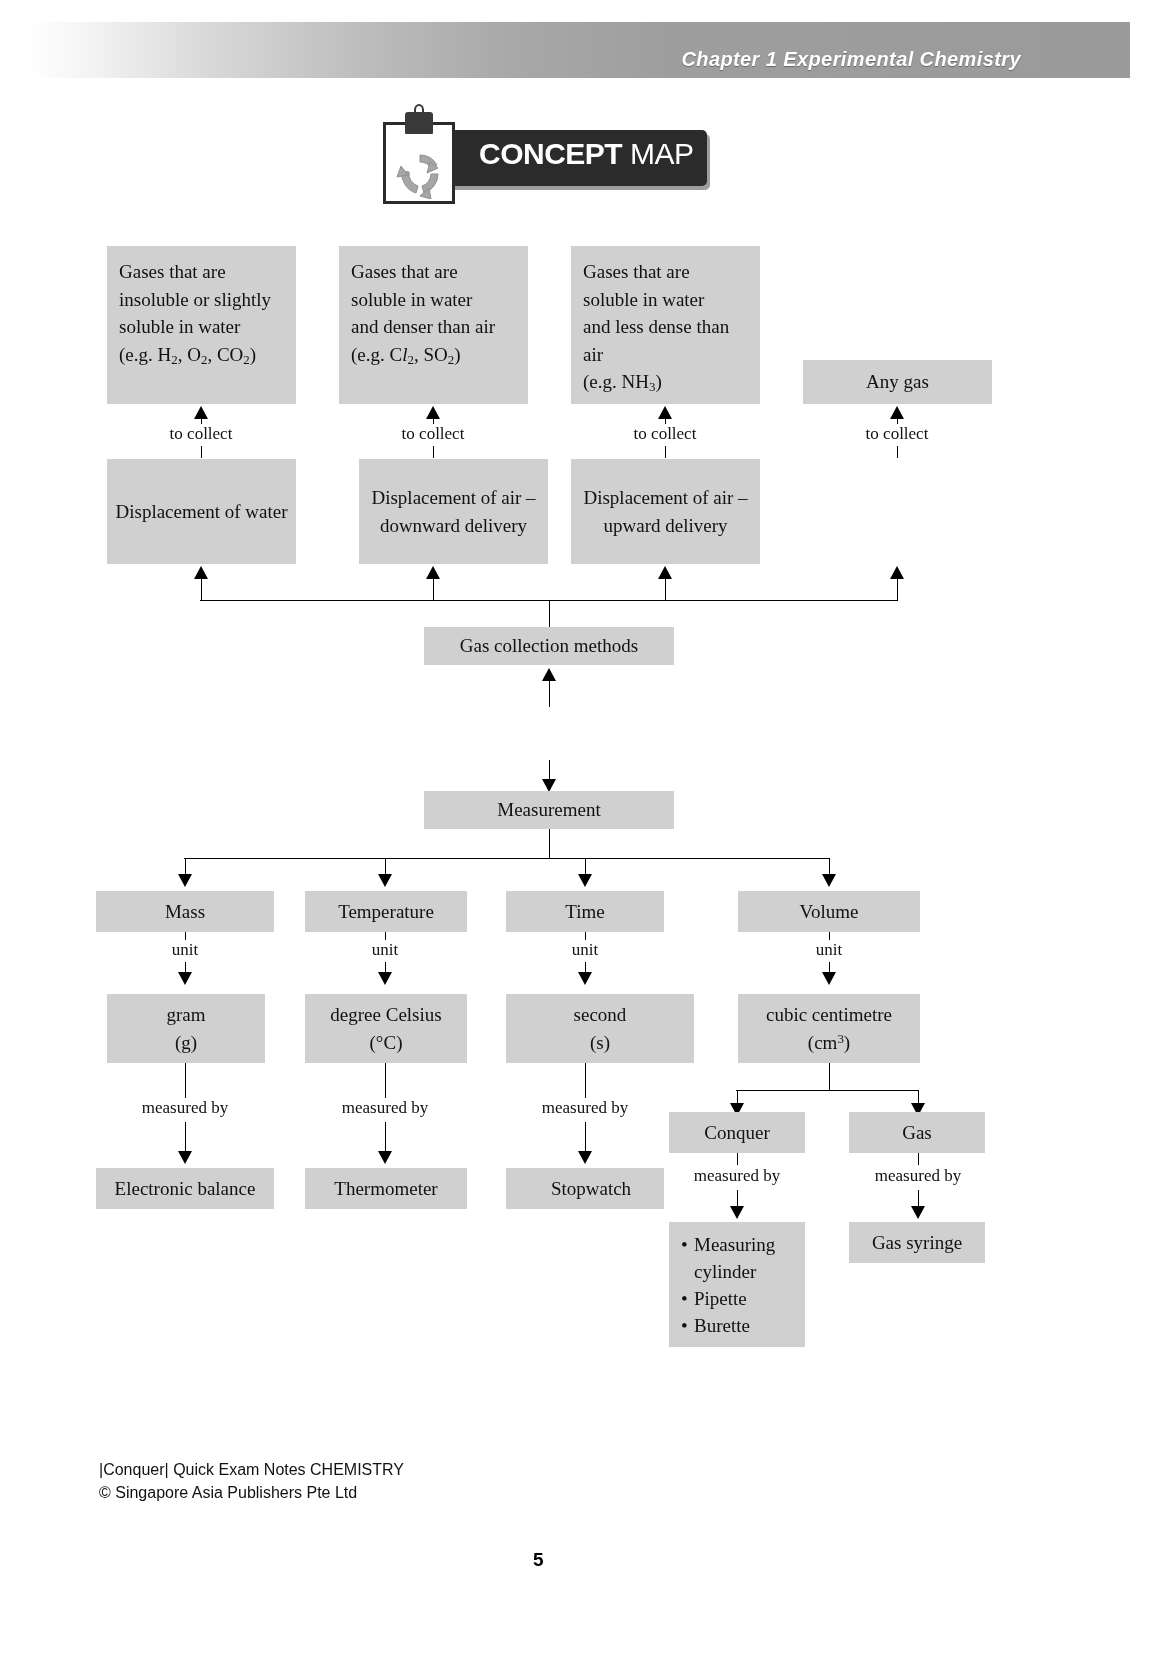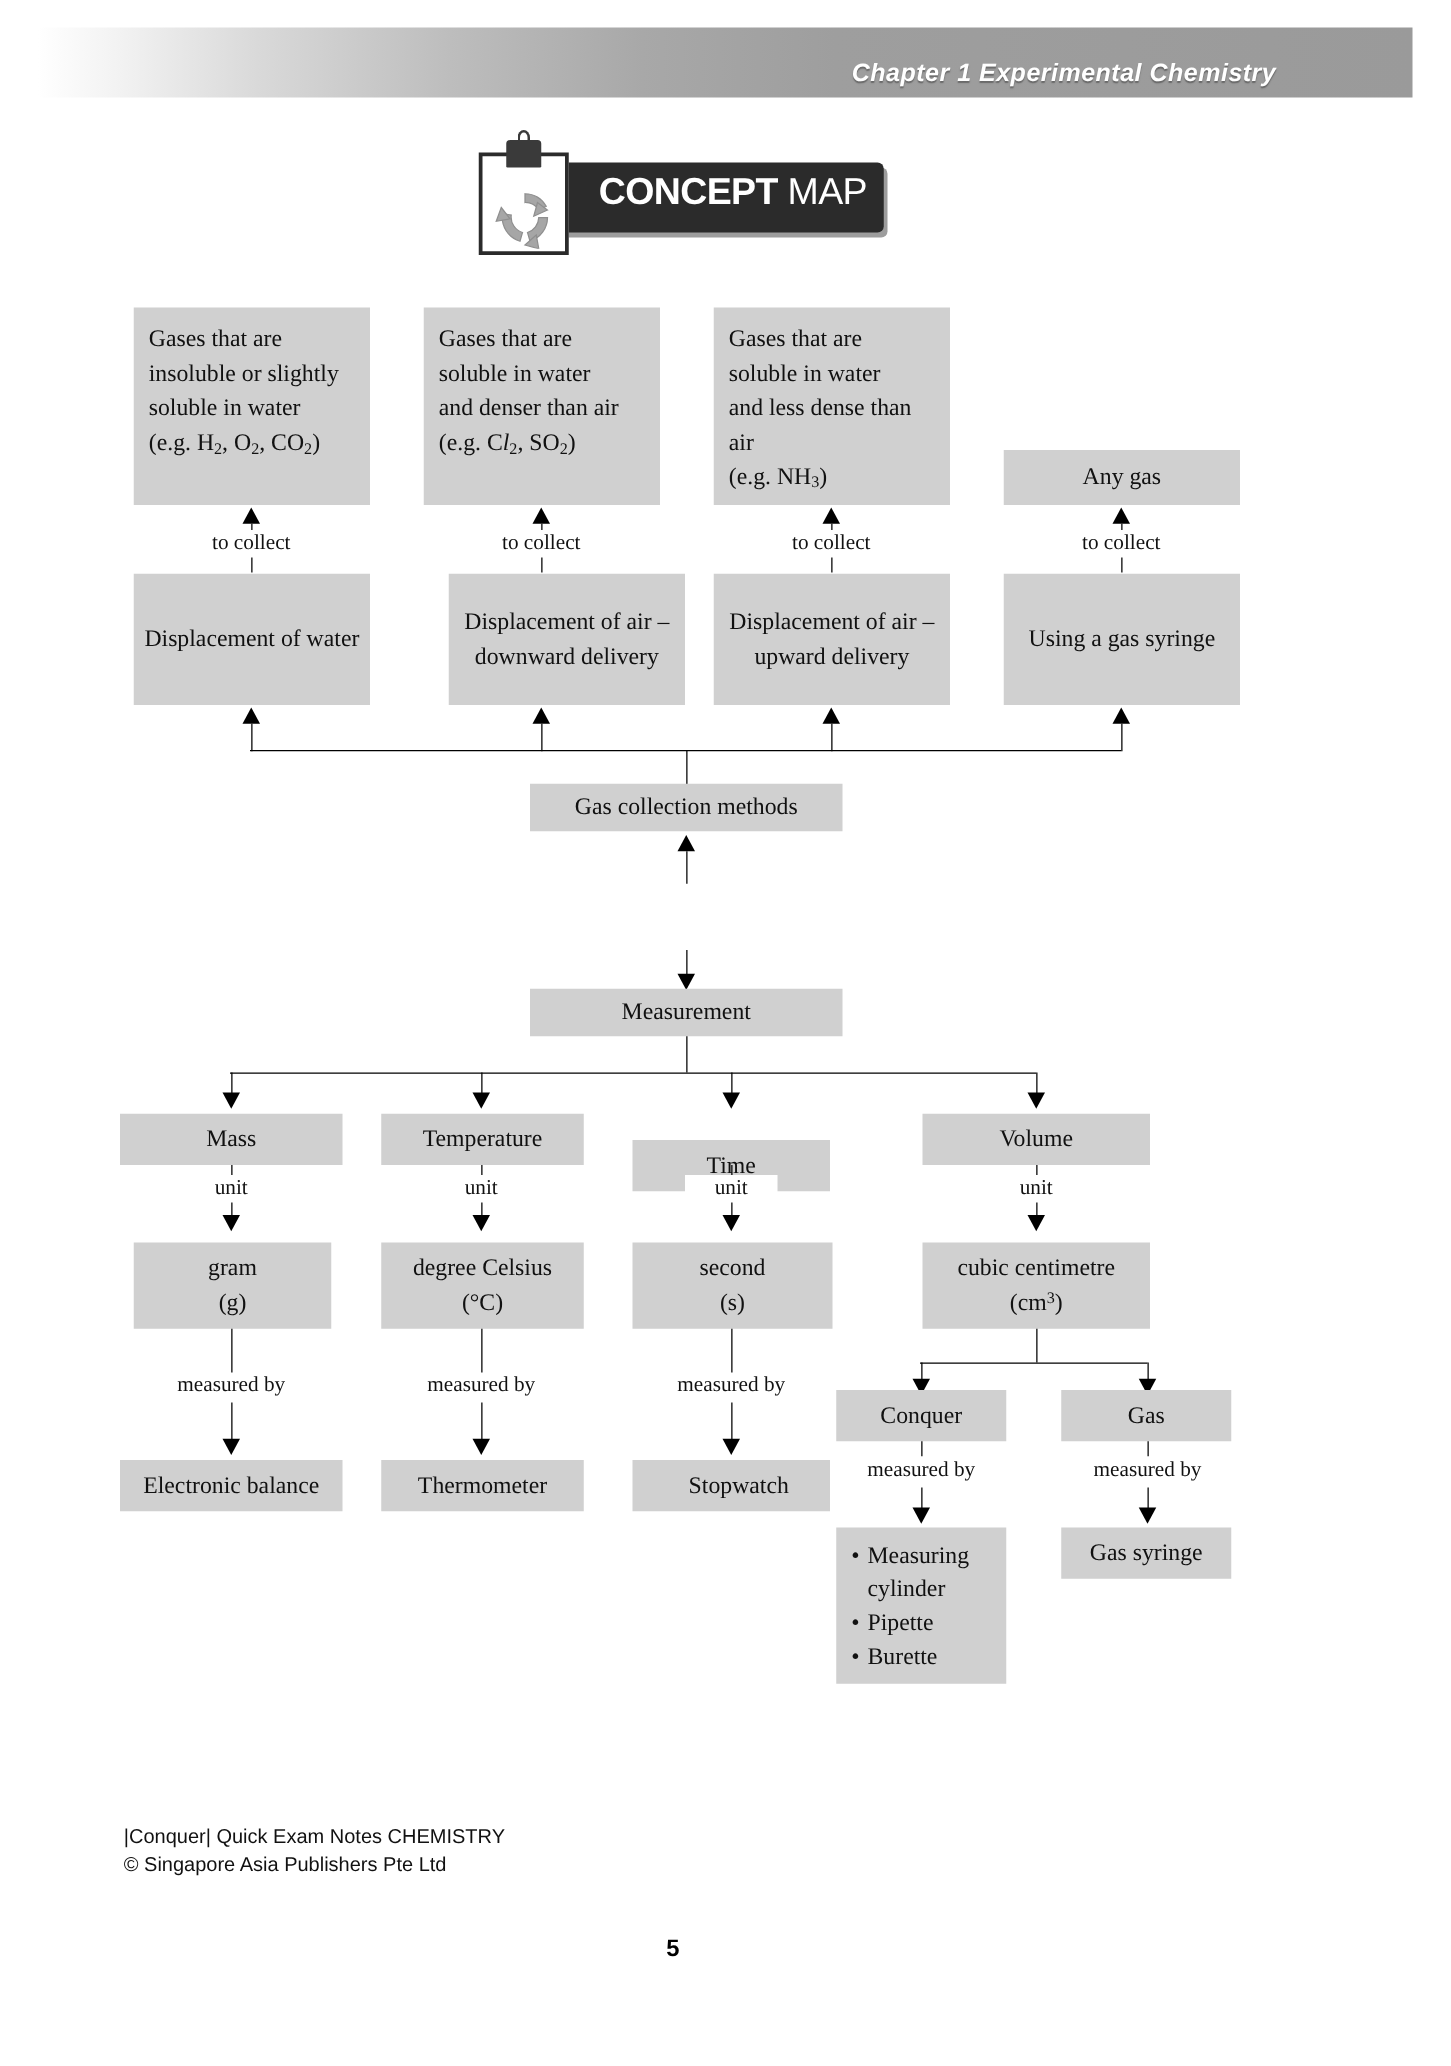--- a/index.html
+++ b/index.html
@@ -284,23 +284,20 @@
 
   <div class="box" style="left:107px; top:459px; width:189px; height:105px;">
     <div class="bx-inner">Displacement of water</div>
   </div>
   <div class="box" style="left:339px; top:459px; width:189px; height:105px;margin-left:20px;">
     <div class="bx-inner">Displacement of air – downward delivery</div>
   </div>
   <div class="box" style="left:571px; top:459px; width:189px; height:105px;">
     <div class="bx-inner">Displacement of air – upward delivery</div>
   </div>
-  <div class="box" style="left:803px; top:459px; width:189px; height:105px;">
-    <div class="bx-inner">Using a gas syringe</div>
-  </div>
 
   <div class="arrow-up" style="left:194px; top:566px;"></div>
   <div class="vline" style="left:200.5px; top:579px; height:22px;"></div>
   <div class="arrow-up" style="left:426px; top:566px;"></div>
   <div class="vline" style="left:432.5px; top:579px; height:22px;"></div>
   <div class="arrow-up" style="left:658px; top:566px;"></div>
   <div class="vline" style="left:664.5px; top:579px; height:22px;"></div>
   <div class="arrow-up" style="left:890px; top:566px;"></div>
   <div class="vline" style="left:896.5px; top:579px; height:22px;"></div>
   <div class="hline" style="left:200px; top:600px; width:697px;"></div>
@@ -331,21 +328,21 @@
   <div class="arrow-down" style="left:578px; top:874px;"></div>
   <div class="vline" style="left:828.5px; top:858px; height:17px;"></div>
   <div class="arrow-down" style="left:822px; top:874px;"></div>
 
   <div class="box" style="left:96px; top:891px; width:178px; height:41px;">
     <div class="bx-inner">Mass</div>
   </div>
   <div class="box" style="left:305px; top:891px; width:162px; height:41px;">
     <div class="bx-inner">Temperature</div>
   </div>
-  <div class="box" style="left:506px; top:891px; width:158px; height:41px;margin-top:21px;">
+  <div class="box" style="left:506px; top:891px; width:158px; height:41px;">
     <div class="bx-inner">Time</div>
   </div>
   <div class="box" style="left:738px; top:891px; width:182px; height:41px;">
     <div class="bx-inner">Volume</div>
   </div>
 
   <div class="vline" style="left:184.5px; top:932px; height:8px;"></div>
   <div class="edge-label" style="left:148px; top:940px; width:74px;">unit</div>
   <div class="vline" style="left:184.5px; top:962px; height:11px;"></div>
   <div class="arrow-down" style="left:178px; top:972px;"></div>
@@ -370,21 +367,21 @@
       <div>gram</div>
       <div>(g)</div>
     </div>
   </div>
   <div class="box" style="left:305px; top:994px; width:162px; height:69px;">
     <div class="bx-inner">
       <div>degree Celsius</div>
       <div>(°C)</div>
     </div>
   </div>
-  <div class="box" style="left:506px; top:994px; width:160px; height:69px;">
+  <div class="box" style="left:506px; top:994px; width:188px; height:69px;">
     <div class="bx-inner">
       <div>second</div>
       <div>(s)</div>
     </div>
   </div>
   <div class="box" style="left:738px; top:994px; width:182px; height:69px;">
     <div class="bx-inner">
       <div>cubic centimetre</div>
       <div>(cm<sup>3</sup>)</div>
     </div>

